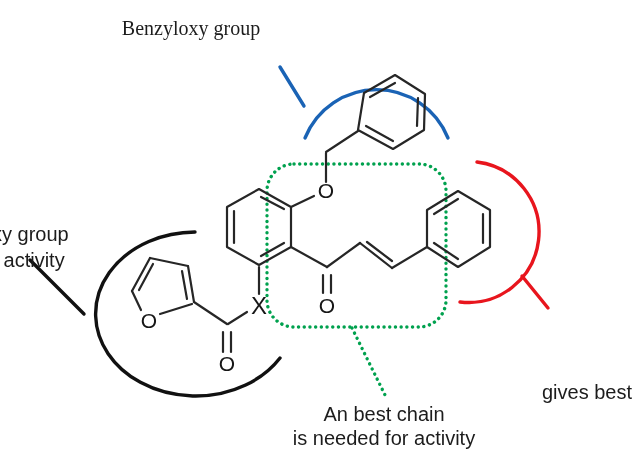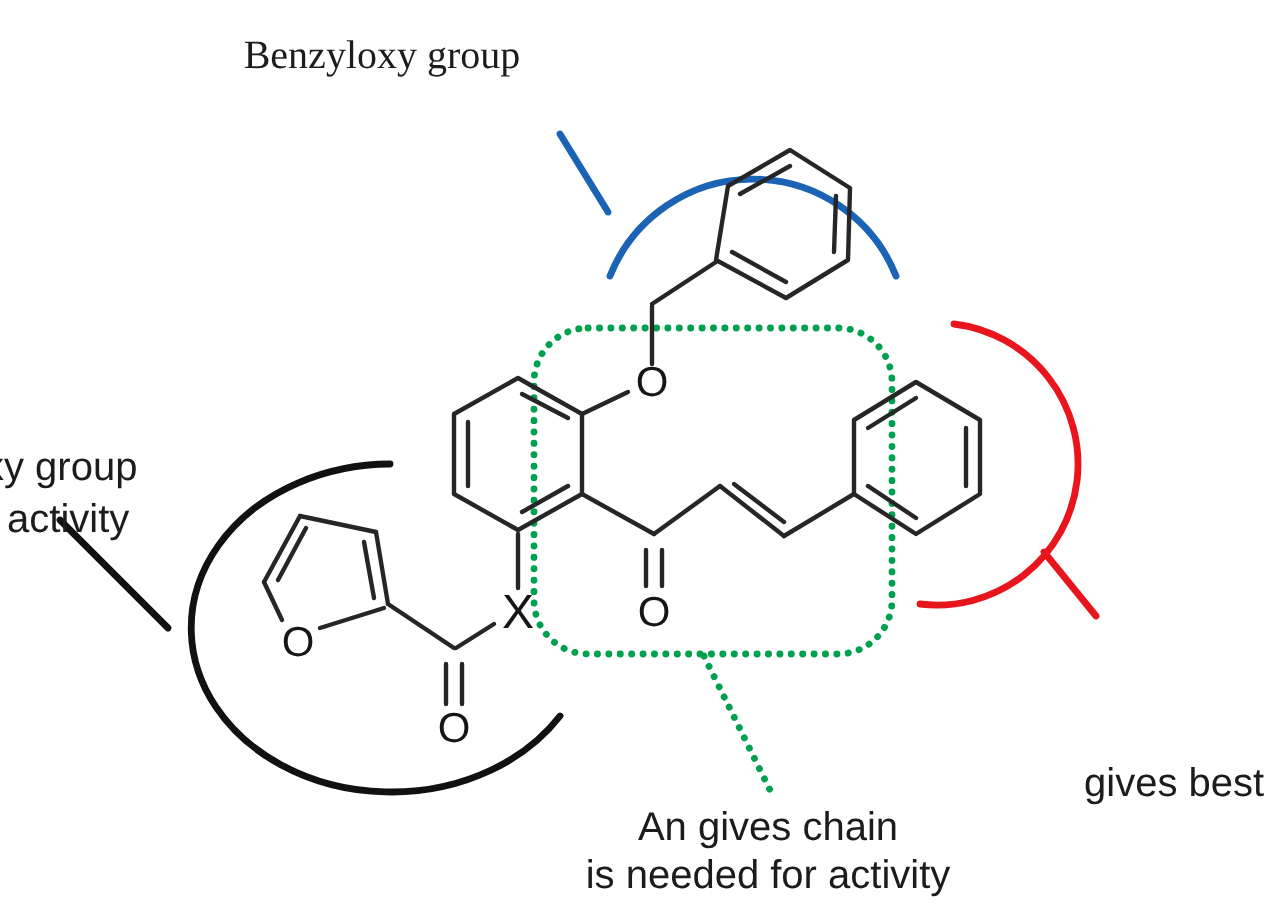--- a/index.html
+++ b/index.html
@@ -123,17 +123,17 @@
   <div class="ann center" style="left:76px;top:15px;width:230px;font-family:Liberation Serif, serif;">
     <div>Benzyloxy group</div>
   </div>
 
   <div class="ann" style="left:-8px;top:221px;">xy group</div>
   <div class="ann" style="left:-12px;top:247px;">s activity</div>
 
   <div class="ann" style="left:542px;top:344px;margin-top:35px;">gives best</div>
 
   <div class="ann center" style="left:254px;top:402px;width:260px;line-height:24px;">
-    <div>An gives chain</div>
+    <div>An best chain</div>
     <div>is needed for activity</div>
   </div>
 
 </div>
 
 </body></html>

